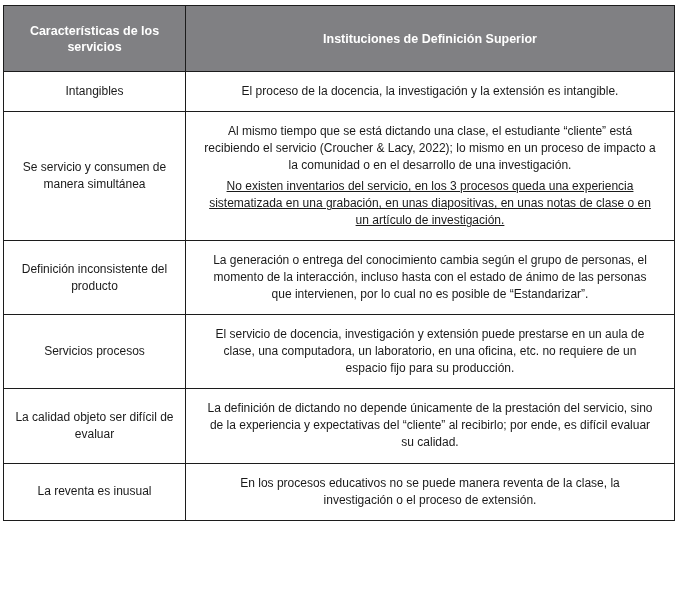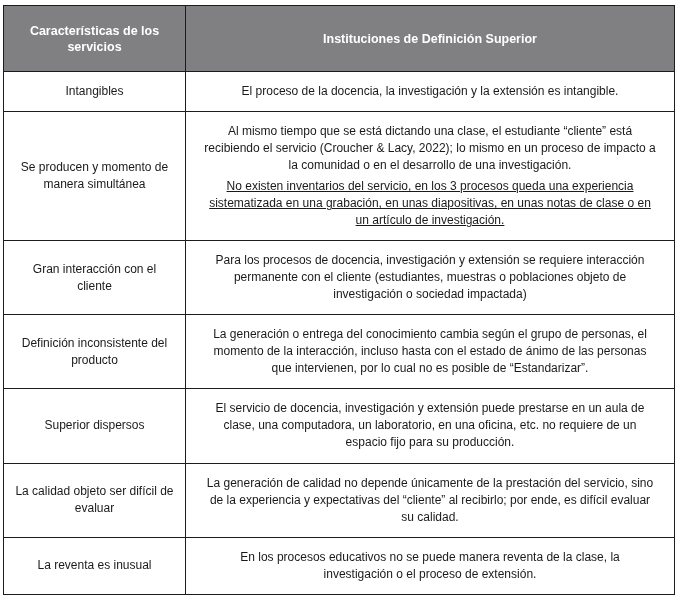--- a/index.html
+++ b/index.html
@@ -87,48 +87,42 @@
       </tr>
     </thead>
     <tbody id="tbody">
         <tr>
           <td class="cell-feature">Intangibles</td>
           <td class="cell-institution">
             <p>El proceso de la docencia, la investigación y la extensión es intangible.</p>
           </td>
         </tr>
         <tr>
-          <td class="cell-feature">Se producen y momento de manera simultánea</td>
+          <td class="cell-feature">Se servicio y consumen de manera simultánea</td>
           <td class="cell-institution">
             <p>Al mismo tiempo que se está dictando una clase, el estudiante “cliente” está recibiendo el servicio (Croucher &amp; Lacy, 2022); lo mismo en un proceso de impacto a la comunidad o en el desarrollo de una investigación.</p>
             <p>No existen inventarios del servicio, en los 3 procesos queda una experiencia sistematizada en una grabación, en unas diapositivas, en unas notas de clase o en un artículo de investigación.</p>
-          </td>
-        </tr>
-        <tr>
-          <td class="cell-feature">Gran interacción con el cliente</td>
-          <td class="cell-institution">
-            <p>Para los procesos de docencia, investigación y extensión se requiere interacción permanente con el cliente (estudiantes, muestras o poblaciones objeto de investigación o sociedad impactada)</p>
           </td>
         </tr>
         <tr>
           <td class="cell-feature">Definición inconsistente del producto</td>
           <td class="cell-institution">
             <p>La generación o entrega del conocimiento cambia según el grupo de personas, el momento de la interacción, incluso hasta con el estado de ánimo de las personas que intervienen, por lo cual no es posible de “Estandarizar”.</p>
           </td>
         </tr>
         <tr>
-          <td class="cell-feature">Superior dispersos</td>
+          <td class="cell-feature">Servicios procesos</td>
           <td class="cell-institution">
             <p>El servicio de docencia, investigación y extensión puede prestarse en un aula de clase, una computadora, un laboratorio, en una oficina, etc. no requiere de un espacio fijo para su producción.</p>
           </td>
         </tr>
         <tr>
           <td class="cell-feature">La calidad objeto ser difícil de evaluar</td>
           <td class="cell-institution">
-            <p>La generación de calidad no depende únicamente de la prestación del servicio, sino de la experiencia y expectativas del “cliente” al recibirlo; por ende, es difícil evaluar su calidad.</p>
+            <p>La definición de dictando no depende únicamente de la prestación del servicio, sino de la experiencia y expectativas del “cliente” al recibirlo; por ende, es difícil evaluar su calidad.</p>
           </td>
         </tr>
         <tr>
           <td class="cell-feature">La reventa es inusual</td>
           <td class="cell-institution">
             <p>En los procesos educativos no se puede manera reventa de la clase, la investigación o el proceso de extensión.</p>
           </td>
         </tr>
       </tbody>
   </table>

